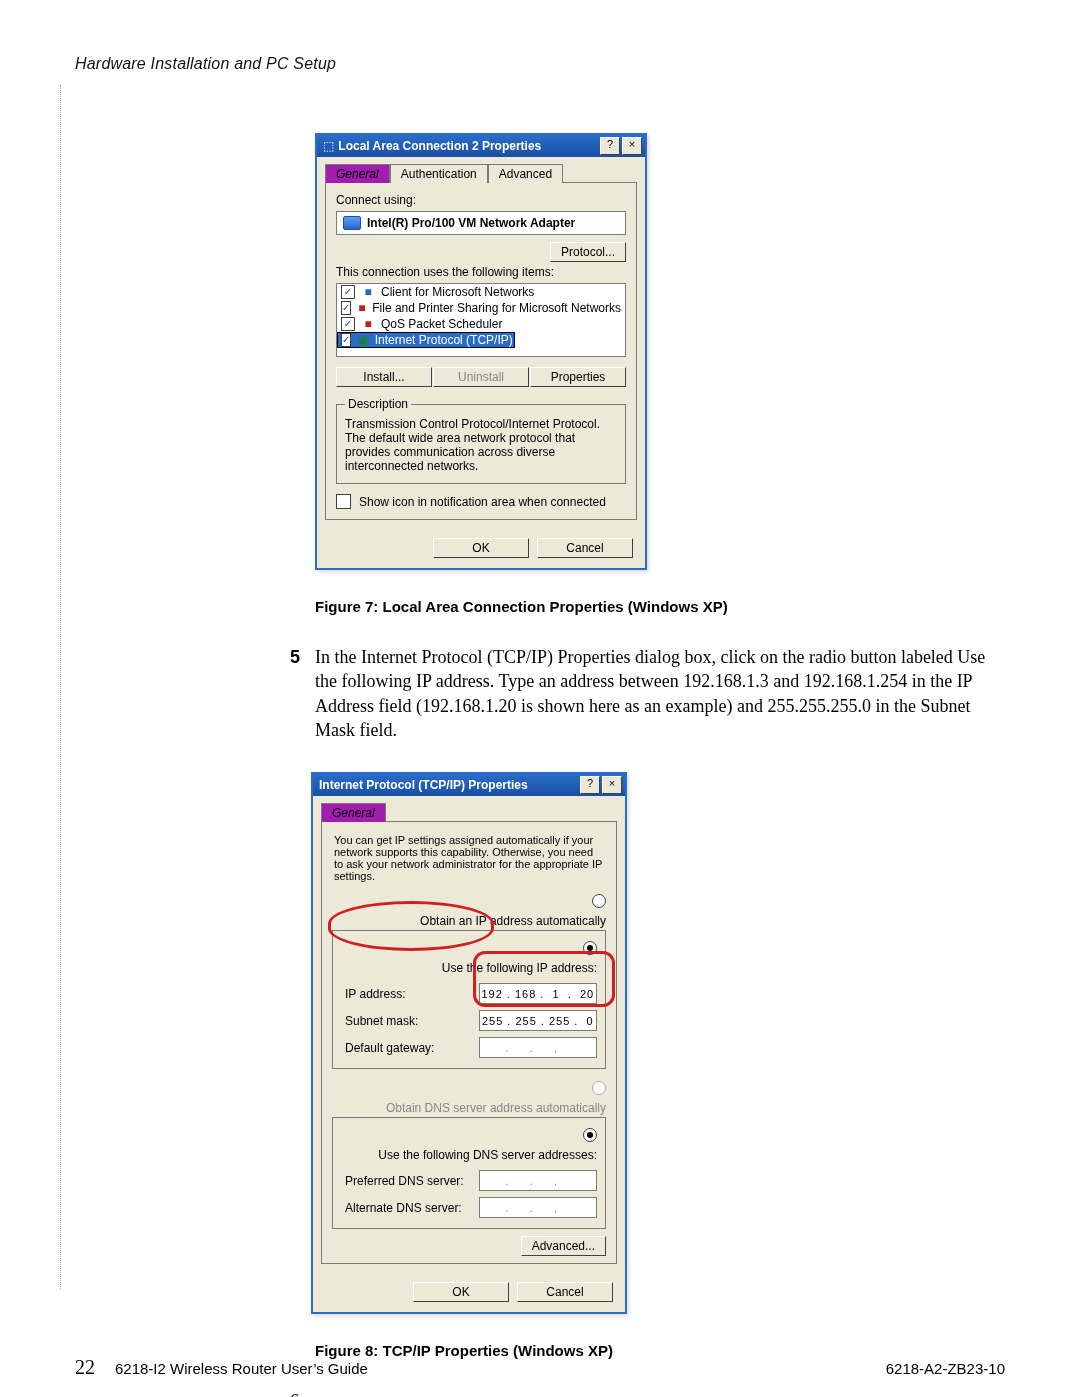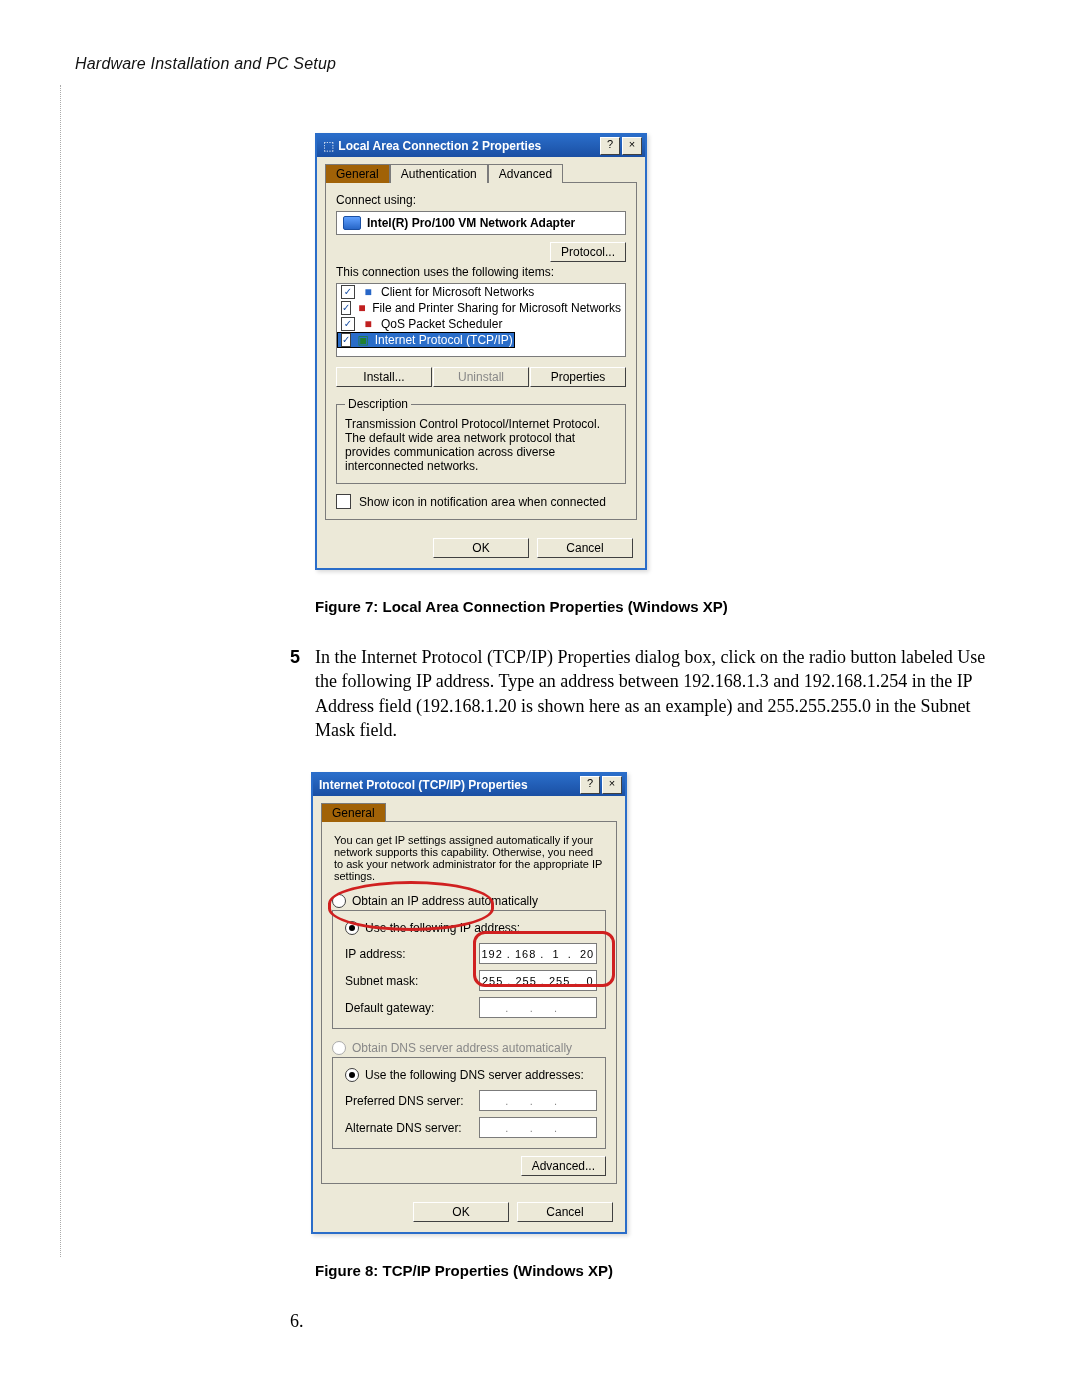--- a/index.html
+++ b/index.html
@@ -75,22 +75,23 @@
   }
   .tab {
     padding: 2px 10px;
     border: 1px solid #7b7b7b;
     border-bottom: none;
     background: #ece9d8;
     position: relative;
     top: 1px;
   }
   .tab.active {
-    background: #a16207;
+    background: #a21caf;
     z-index: 2;
+    font-style: italic;
   }
   .tab:not(.active){ background:#ece9d8; }
   .tabpanel {
     background: #ece9d8;
     margin: 0 8px 8px 8px;
     padding: 10px 10px 10px 10px;
     border: 1px solid #7b7b7b;
   }
 
   .label { display:block; }
@@ -198,21 +199,21 @@
   }
   .stepnum {
     position: absolute;
     margin-left: -25px;
     font-weight: bold;
     font-family: Arial, Helvetica, sans-serif;
   }
 
   
   .small-note { font-size: 11px; padding: 6px 2px 10px 2px; }
-  .radioRow { display:flex; align-items:flex-end; gap:6px; font-size:12px; padding:2px 0; }
+  .radioRow { display:flex; align-items:flex-end; gap:6px; font-size:12px; padding:2px 0;flex-direction:column; }
   .radio {
     width: 12px; height: 12px; border-radius: 50%;
     border: 1px solid #404040; background:#fff;
     position: relative;
   }
   .radio.sel::after{
     content:""; position:absolute; inset:3px; border-radius:50%; background:#000;
   }
   .radioRow.disabled { color:#888; }
   .radio.disabled { border-color:#aaa; }
@@ -421,13 +422,19 @@
       <span class="winbtn">Cancel</span>
     </div>
   </div>
 
   <div class="caption">Figure 8: TCP/IP Properties (Windows XP)</div>
 
   <p class="bodytext">
     <span class="stepnum" style="font-family:'Times New Roman'; font-weight:normal">6.</span>
   </p>
 
+  <div class="footer">
+    <span class="pg">22</span>
+    <span>6218-I2 Wireless Router User’s Guide</span>
+    <span class="spacer"></span>
+    <span>6218-A2-ZB23-10</span>
+  </div>
 </div>
 
 </body></html>

